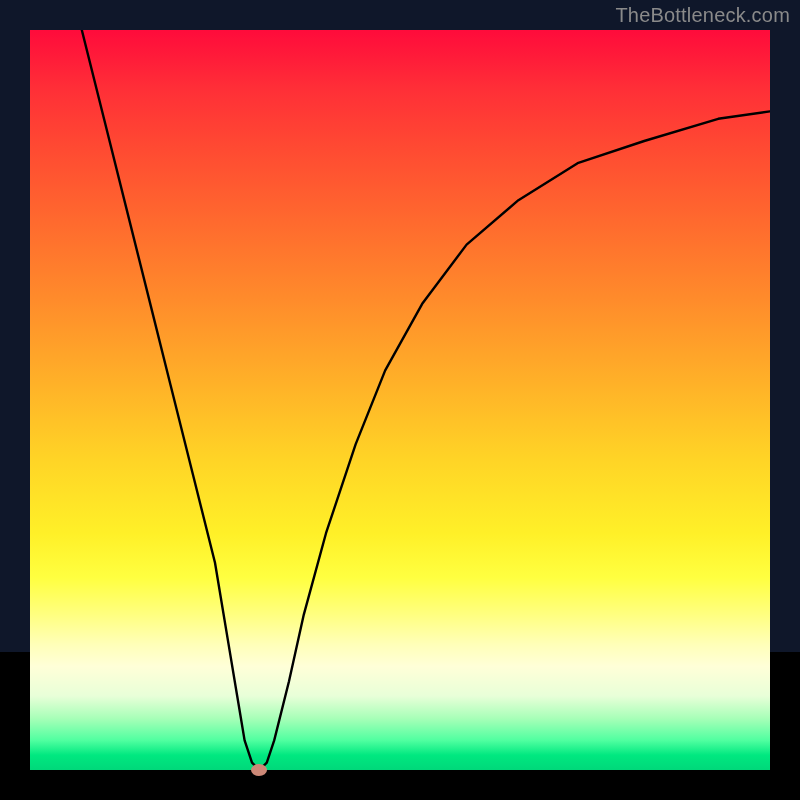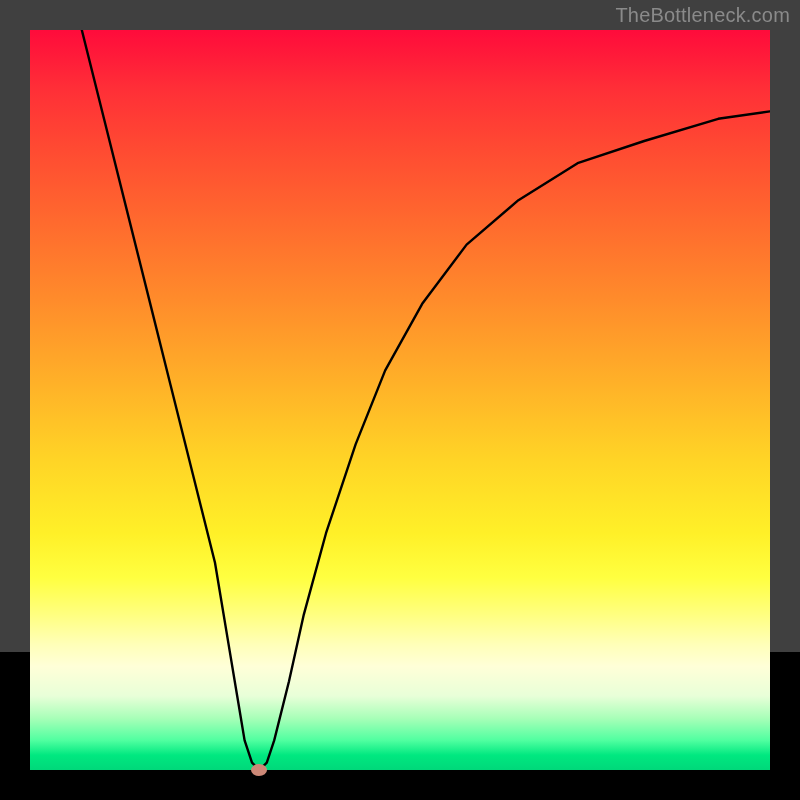--- a/index.html
+++ b/index.html
@@ -8,21 +8,21 @@
     width: 800px;
     height: 800px;
     background: #000;
     overflow: hidden;
     font-family: Arial, sans-serif;
   }
   .container {
     position: relative;
     width: 800px;
     height: 652px;
-    background: #404040;
+    background: #0f172a;
     text-decoration: underline;
   }
   .plot-area {
     position: absolute;
     left: 30px;
     top: 30px;
     width: 740px;
     height: 740px;
     background: linear-gradient(to bottom,
       #ff0b3b 0%,

